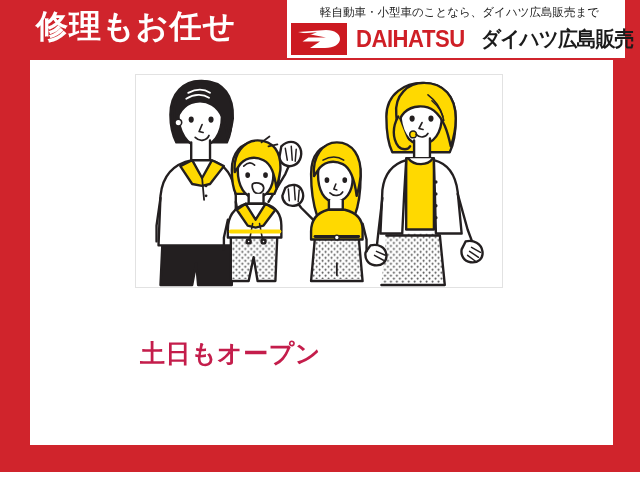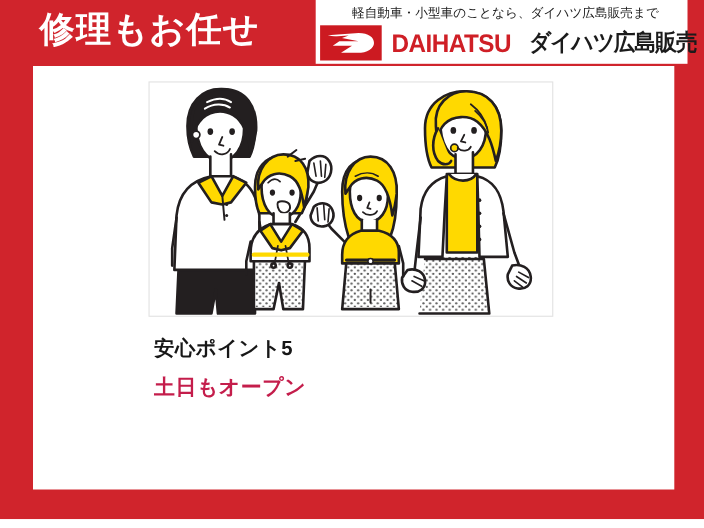--- a/index.html
+++ b/index.html
@@ -130,21 +130,21 @@
     font-weight: bold;
     color: #171717;
     letter-spacing: 0.5px;
     white-space: nowrap;
     line-height: 24px;
   }
   #headline {
     position: absolute;
     left: 110px;
     top: 277px;
-    font-size: 19px;
+    font-size: 25px;
     font-weight: bold;
     color: #c41d4b;
     letter-spacing: 0.5px;
     white-space: nowrap;
     line-height: 32px;
   }
   #body-text {
     position: absolute;
     left: 110px;
     top: 318px;
@@ -354,20 +354,19 @@
 
           <path d="M178 146 L166 134 L160 126" fill="none"></path>
           <path d="M150 114 C156 109 164 110 167 117 C170 124 166 131 159 132 C152 133 147 128 147 122 Z" fill="#ffffff"></path>
           <path d="M153 115 L154 127 M159 112 L160 126 M164 116 L163 128" stroke-width="1.5"></path>
 
           <path d="M228 150 L232 166 L232 178" fill="none"></path>
         </g>
       </svg>
     </div>
 
-    <div id="point-label">安心ポイント5</div>
 
     <div id="headline">土日もオープン</div>
 
     <div id="body-text">
     </div>
   </div>
 </div>
 
 </body></html>

